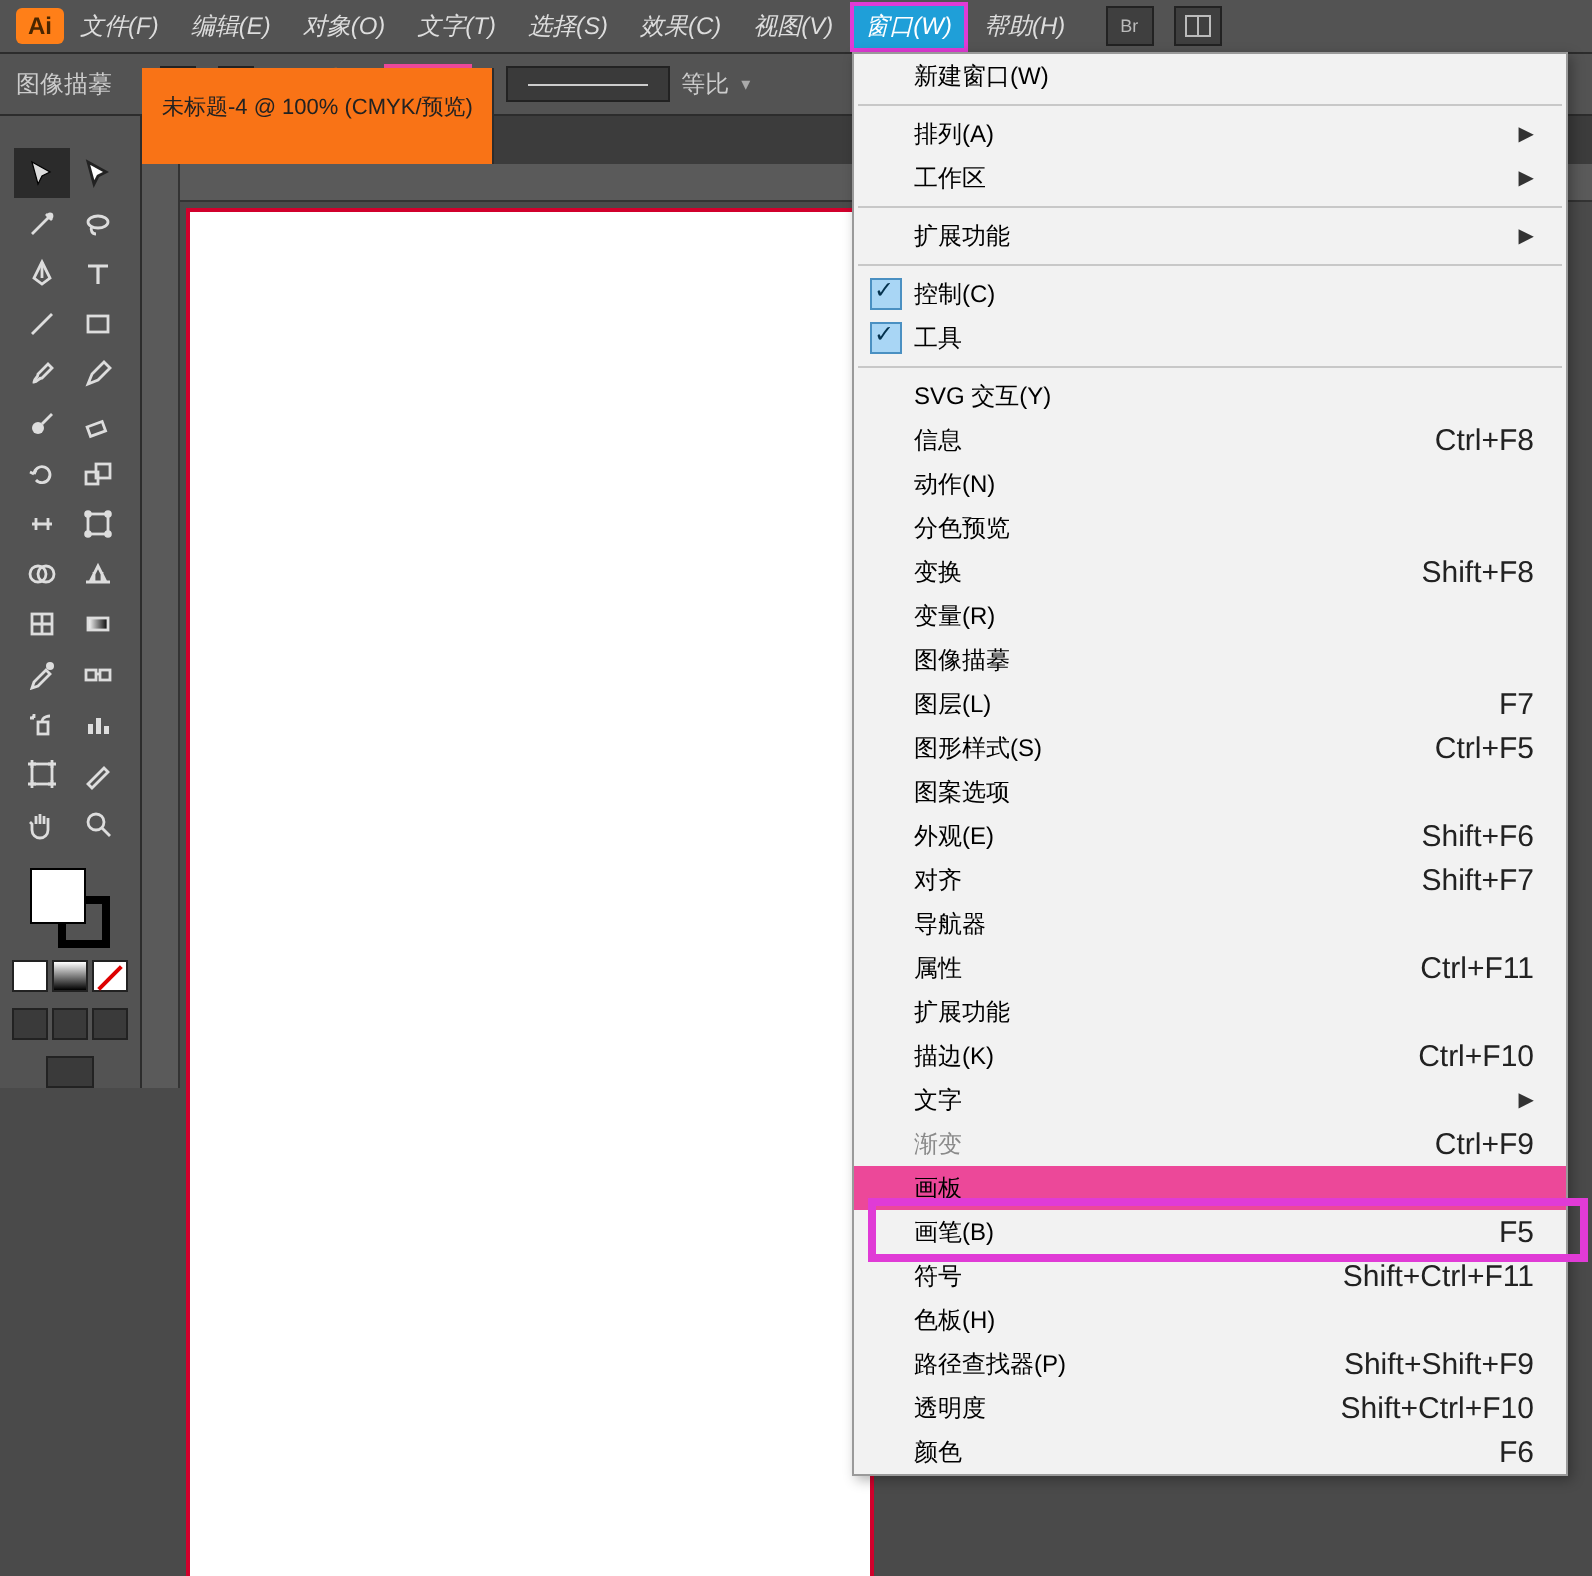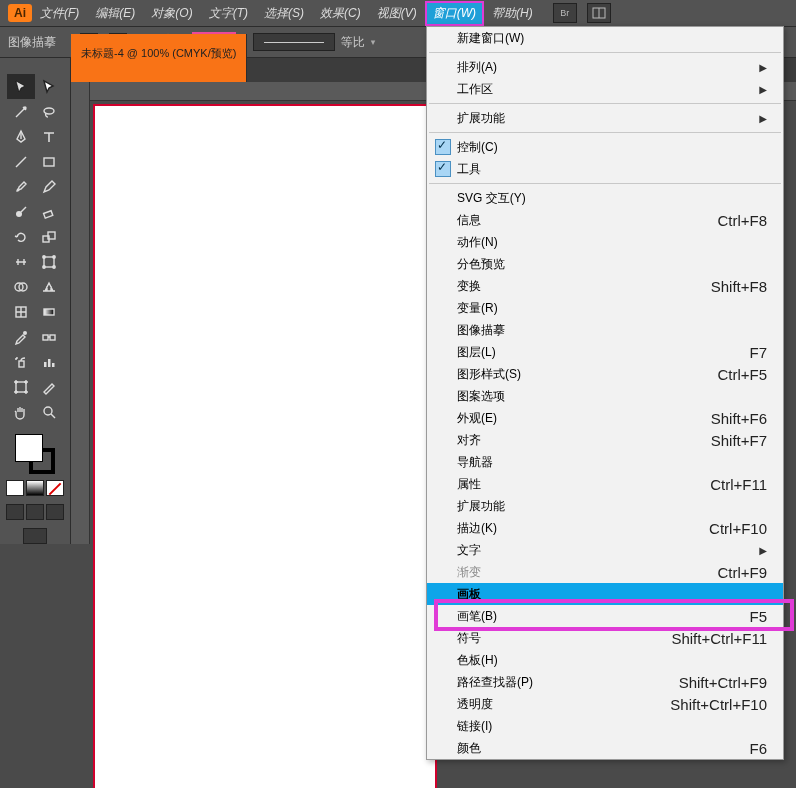--- a/index.html
+++ b/index.html
@@ -36,21 +36,21 @@
   .mini.none{background:#fff;position:relative;}
   .mini.none::after{content:"";position:absolute;left:0;right:0;top:50%;border-top:2px solid #d00;transform:rotate(-45deg);}
   .doc-area{flex:1;position:relative;background:#4a4a4a;}
   .tab-strip{height:24px;background:#3c3c3c;display:flex;align-items:flex-end;}
   .doc-tab{height:24px;background:#f97316;color:#222;padding:12px 10px;font-size:11px;border-right:1px solid #2c2c2c;}
   .ruler-h{position:absolute;left:18px;right:0;top:24px;height:18px;background:#5a5a5a;border-bottom:1px solid #333;}
   .ruler-v{position:absolute;left:0;top:24px;bottom:0;width:18px;background:#5a5a5a;border-right:1px solid #333;}
   .canvas{position:absolute;left:22px;top:46px;width:340px;height:720px;background:#fff;border:2px solid #d1002c;}
   .dropdown{position:absolute;left:426px;top:26px;width:356px;background:#f2f2f2;border:1px solid #9a9a9a;color:#000;box-shadow:2px 2px 6px rgba(0,0,0,.3);}
   .dd-row{height:22px;display:flex;align-items:center;padding:0 16px 0 30px;position:relative;font-size:12px;}
-  .dd-row.hover{background:#0ea5e9;font-weight:bold;}
+  .dd-row.hover{background:#ec4899;}
   .dd-row .shortcut{margin-left:auto;color:#222;font-size:15px;}
   .dd-row .arrow{margin-left:auto;font-size:10px;color:#333;}
   .dd-sep{height:1px;background:#c8c8c8;margin:3px 2px;}
   .dd-check{position:absolute;left:8px;top:3px;width:14px;height:14px;background:#a9d6f5;border:1px solid #4a90c2;}
   .dd-check::after{content:"✓";position:absolute;left:1px;top:-2px;font-size:12px;color:#05334f;}
   .dd-row.grey{color:#8a8a8a;}
   .highlight-box{position:absolute;left:434px;top:599px;width:360px;height:32px;border:4px solid #e03bd6;pointer-events:none;box-sizing:border-box;}
 </style>
 </head>
 <body>
@@ -402,27 +402,24 @@
     </div>
     <div class="dd-row">
       <span>符号</span>
       <span class="shortcut">Shift+Ctrl+F11</span>
     </div>
     <div class="dd-row">
       <span>色板(H)</span>
     </div>
     <div class="dd-row">
       <span>路径查找器(P)</span>
-      <span class="shortcut">Shift+Ctrl+F9</span>
+      <span class="shortcut">Shift+Shift+F9</span>
     </div>
     <div class="dd-row">
       <span>透明度</span>
       <span class="shortcut">Shift+Ctrl+F10</span>
     </div>
     <div class="dd-row">
-      <span>链接(I)</span>
-    </div>
-    <div class="dd-row">
       <span>颜色</span>
       <span class="shortcut">F6</span>
     </div>
   </div>
 <div class="highlight-box"></div>
 
 </body></html>

